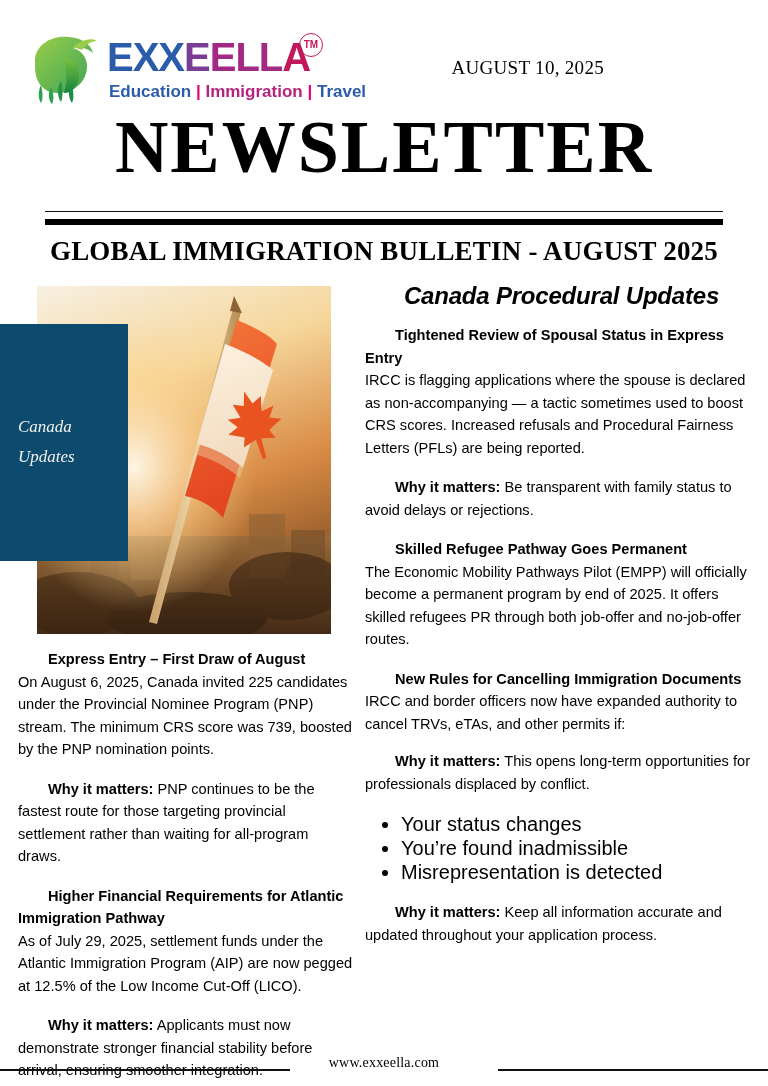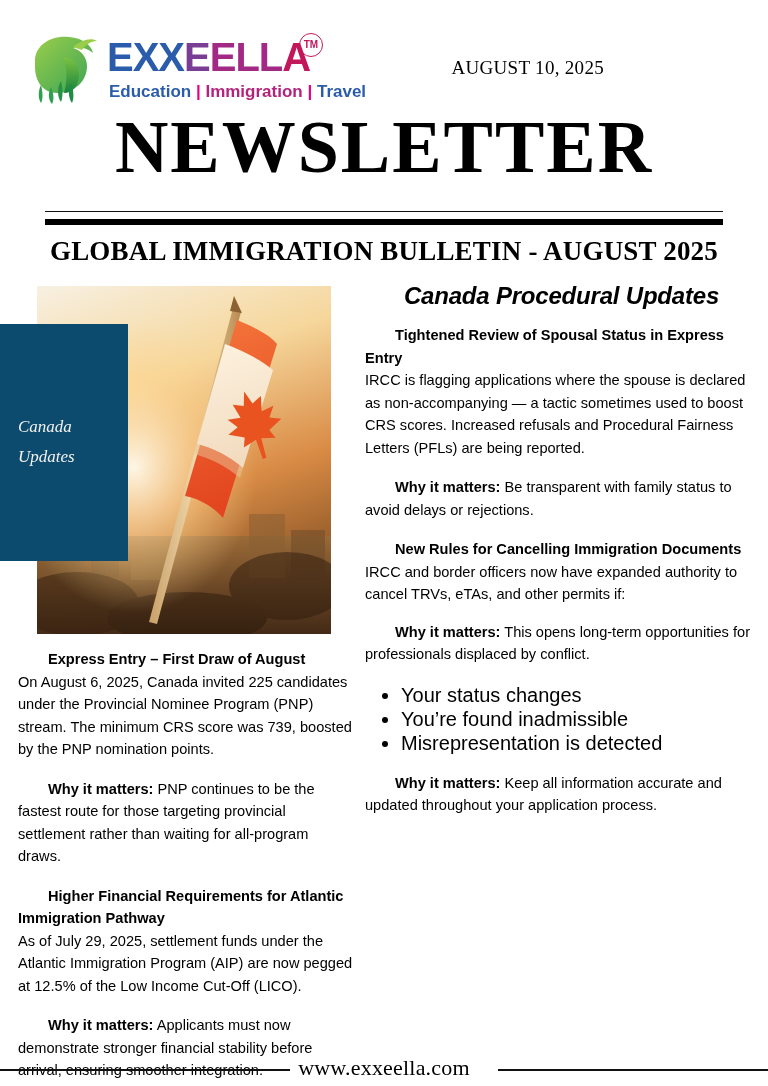--- a/index.html
+++ b/index.html
@@ -213,21 +213,21 @@
     right: 0; top: 14px;
     width: 270px; height: 2px;
     background: #111;
   }
   .footer-url {
     position: absolute;
     left: 0; top: 0;
     width: 768px;
     text-align: center;
     font-family: "Liberation Serif", serif;
-    font-size: 22px;
+    font-size: 14px;
     letter-spacing: 0.2px;
   }
 </style>
 </head>
 <body>
 
 <div class="header">
 
   <div class="logo-block">
     <div class="logo-elephant">
@@ -369,20 +369,24 @@
 
   <p class="art">
     <b class="lead">Tightened Review of Spousal Status in Express Entry</b><br>
     <span> IRCC is flagging applications where the spouse is declared as non-accompanying — a tactic sometimes used to boost CRS scores. Increased refusals and Procedural Fairness Letters (PFLs) are being reported.</span>
   </p>
 
   <p class="art">
     <b class="lead">Why it matters:</b><span> Be transparent with family status to avoid delays or rejections.</span>
   </p>
 
+  <p class="art">
+    <b class="lead">Skilled Refugee Pathway Goes Permanent</b><br>
+    <span> The Economic Mobility Pathways Pilot (EMPP) will officially become a permanent program by end of 2025. It offers skilled refugees PR through both job-offer and no-job-offer routes.</span>
+  </p>
 
   <p class="art tight">
     <b class="lead">New Rules for Cancelling Immigration Documents</b><br>
     <span> IRCC and border officers now have expanded authority to cancel TRVs, eTAs, and other permits if:</span>
   </p>
 
   <p class="art">
     <b class="lead">Why it matters:</b><span> This opens long-term opportunities for professionals displaced by conflict.</span>
   </p>
 

